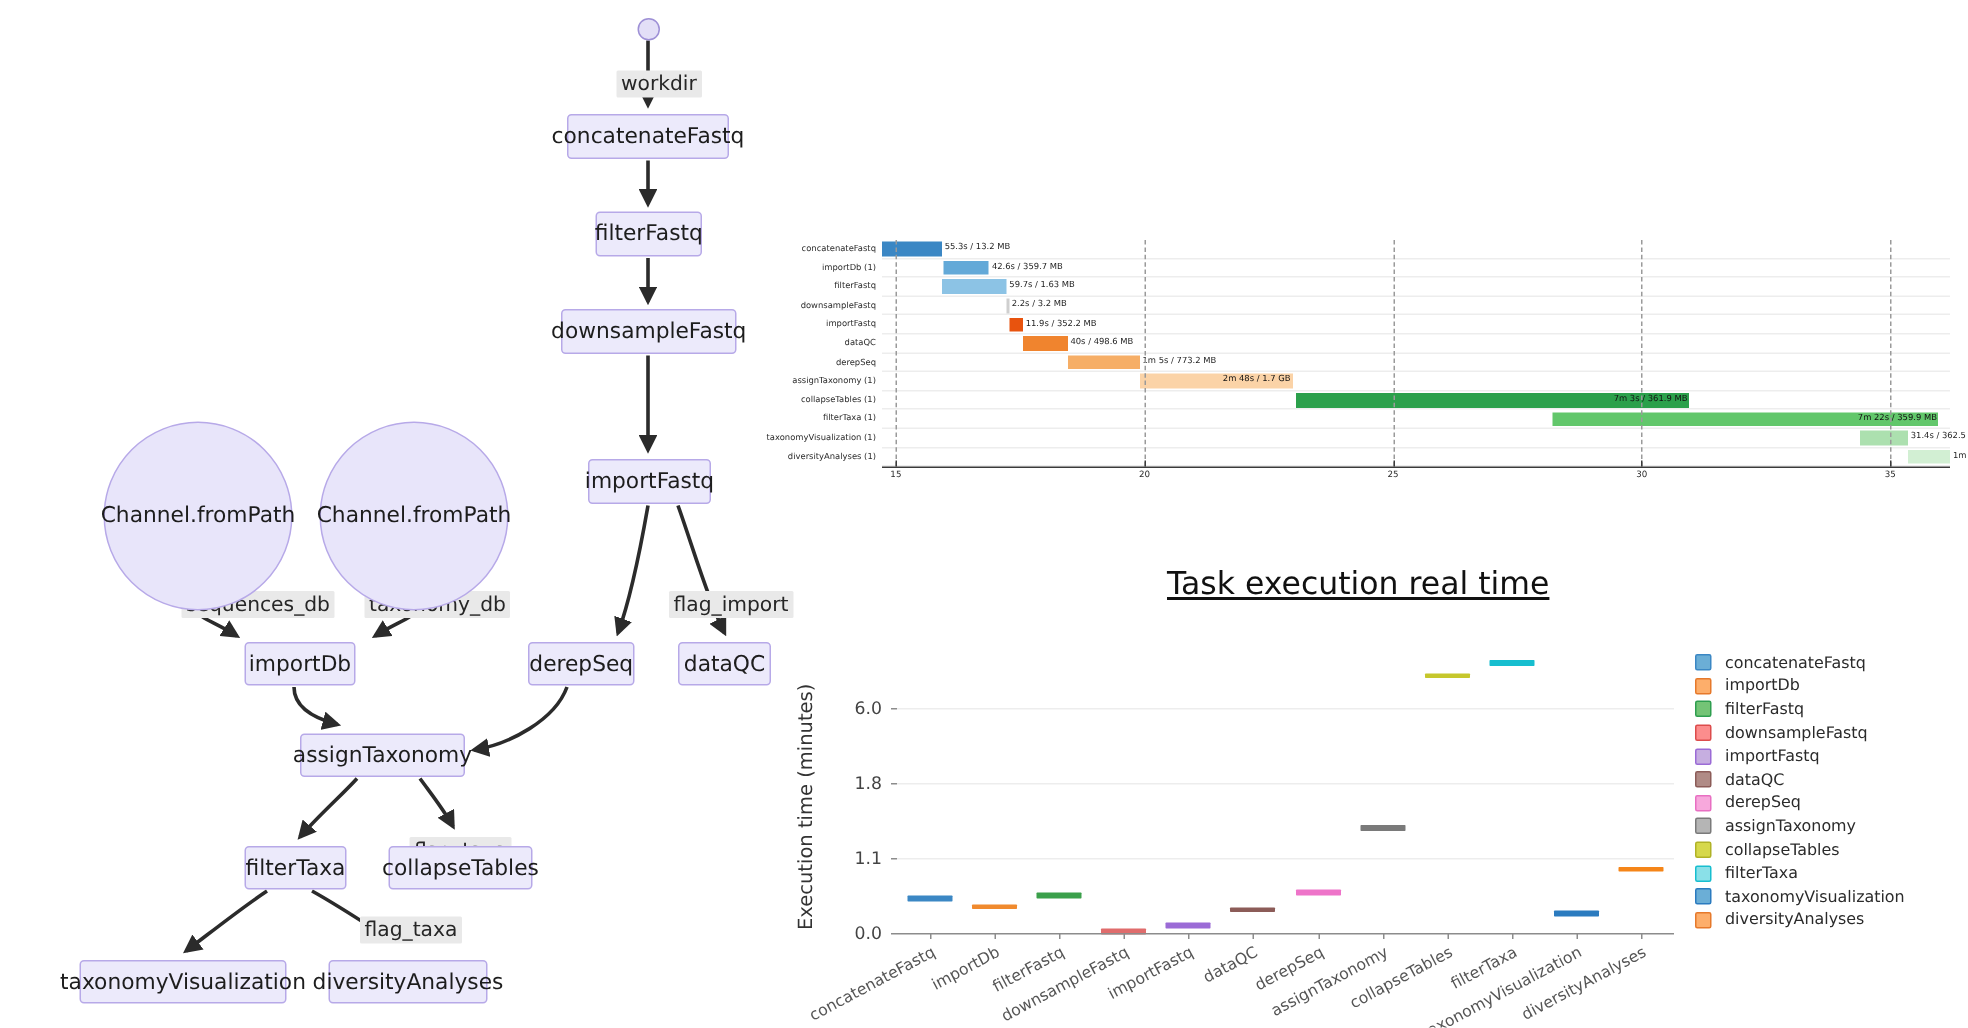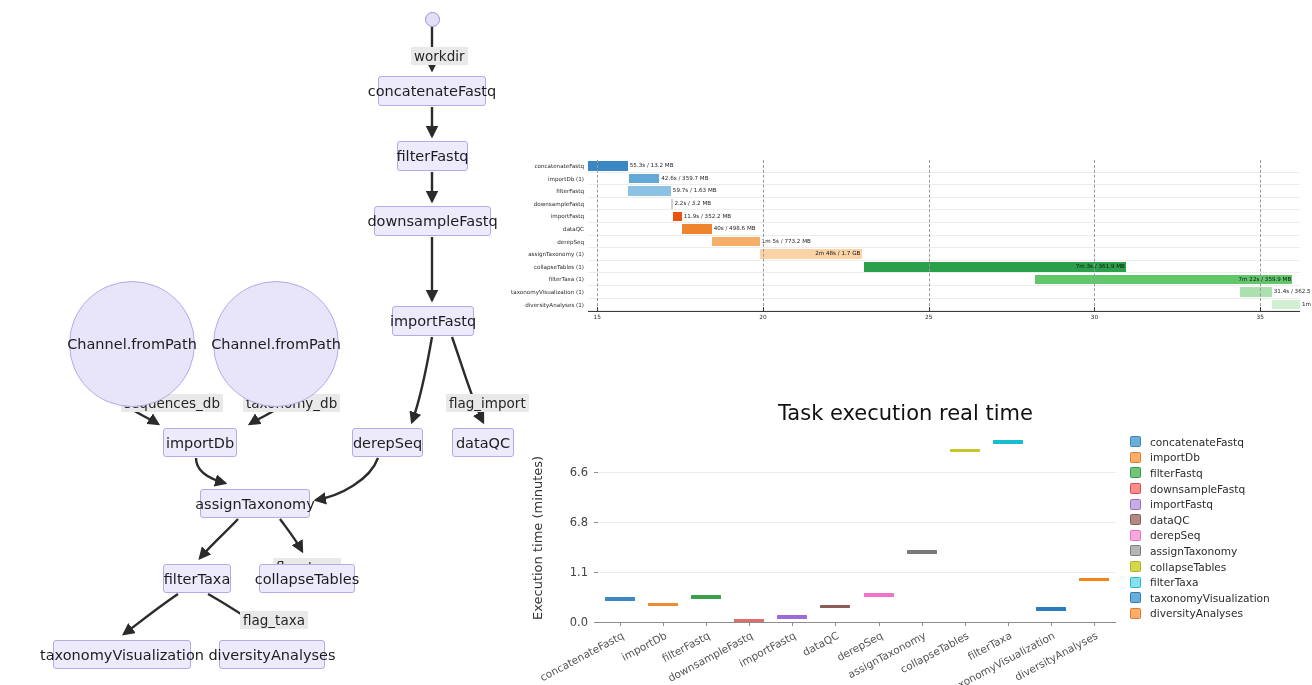--- a/index.html
+++ b/index.html
@@ -217,21 +217,21 @@
         <div class="tlTick" style="left: 253.017px; top: 147.2px;"></div>
         <div class="tlTickLab" style="left: 253.017px; top: 154.2px;">20</div>
         <div class="tlTick" style="left: 418.752px; top: 147.2px;"></div>
         <div class="tlTickLab" style="left: 418.752px; top: 154.2px;">25</div>
         <div class="tlTick" style="left: 584.488px; top: 147.2px;"></div>
         <div class="tlTickLab" style="left: 584.488px; top: 154.2px;">30</div>
         <div class="tlTick" style="left: 750.223px; top: 147.2px;"></div>
         <div class="tlTickLab" style="left: 750.223px; top: 154.2px;">35</div>
       </div>
 
-    <div class="chartTitle" style="left:268px;top:401px;">Task execution real time</div>
+    <div class="chartTitle" style="left:268px;top:377px;text-decoration:underline;">Task execution real time</div>
 
     <div id="scatter">
       <div class="yaxisTitle" style="left:20px;top:200px;">Execution time (minutes)</div>
       <div id="plotArea">
           <div class="gline" style="top: 140px;"></div>
           <div class="gline" style="top: 90px;"></div>
           <div class="gline" style="top: 40px;"></div>
           <div class="marker" title="concatenateFastq" style="left: 6.58333px; top: 165.3px; background: rgb(59, 135, 196);"></div>
           <div class="marker" title="importDb" style="left: 49.75px; top: 170.55px; background: rgb(240, 138, 46);"></div>
           <div class="marker" title="filterFastq" style="left: 92.9167px; top: 163.3px; background: rgb(59, 160, 75);"></div>
@@ -292,23 +292,23 @@
           </div>
           <div class="lgRow">
             <span class="lgSw" style="background: rgb(253, 174, 107); border: 1.5px solid rgb(230, 121, 43);"></span>
             <span class="lgTxt">diversityAnalyses</span>
           </div>
         </div>
     <div class="ytickLab" style="top: 202px; right: 724px;">0.0</div>
         <div class="ytickMark" style="left: 84px; top: 202px;"></div>
         <div class="ytickLab" style="top: 152px; right: 724px;">1.1</div>
         <div class="ytickMark" style="left: 84px; top: 152px;"></div>
-        <div class="ytickLab" style="top: 102px; right: 724px;">6.8</div>
+        <div class="ytickLab" style="top: 102px; right: 724px;">1.8</div>
         <div class="ytickMark" style="left: 84px; top: 102px;"></div>
-        <div class="ytickLab" style="top: 52px; right: 724px;">6.6</div>
+        <div class="ytickLab" style="top: 52px; right: 724px;">6.0</div>
         <div class="ytickMark" style="left: 84px; top: 52px;"></div>
         <div class="xaxis" style="top: 202px;"></div>
         <div class="xtickMark" style="left: 109.583px; top: 202px;"></div>
         <div class="xlab" style="left: -10.4167px; top: 209px; width: 120px;">concatenateFastq</div>
         <div class="xtickMark" style="left: 152.75px; top: 202px;"></div>
         <div class="xlab" style="left: 32.75px; top: 209px; width: 120px;">importDb</div>
         <div class="xtickMark" style="left: 195.917px; top: 202px;"></div>
         <div class="xlab" style="left: 75.9167px; top: 209px; width: 120px;">filterFastq</div>
         <div class="xtickMark" style="left: 239.083px; top: 202px;"></div>
         <div class="xlab" style="left: 119.083px; top: 209px; width: 120px;">downsampleFastq</div>

